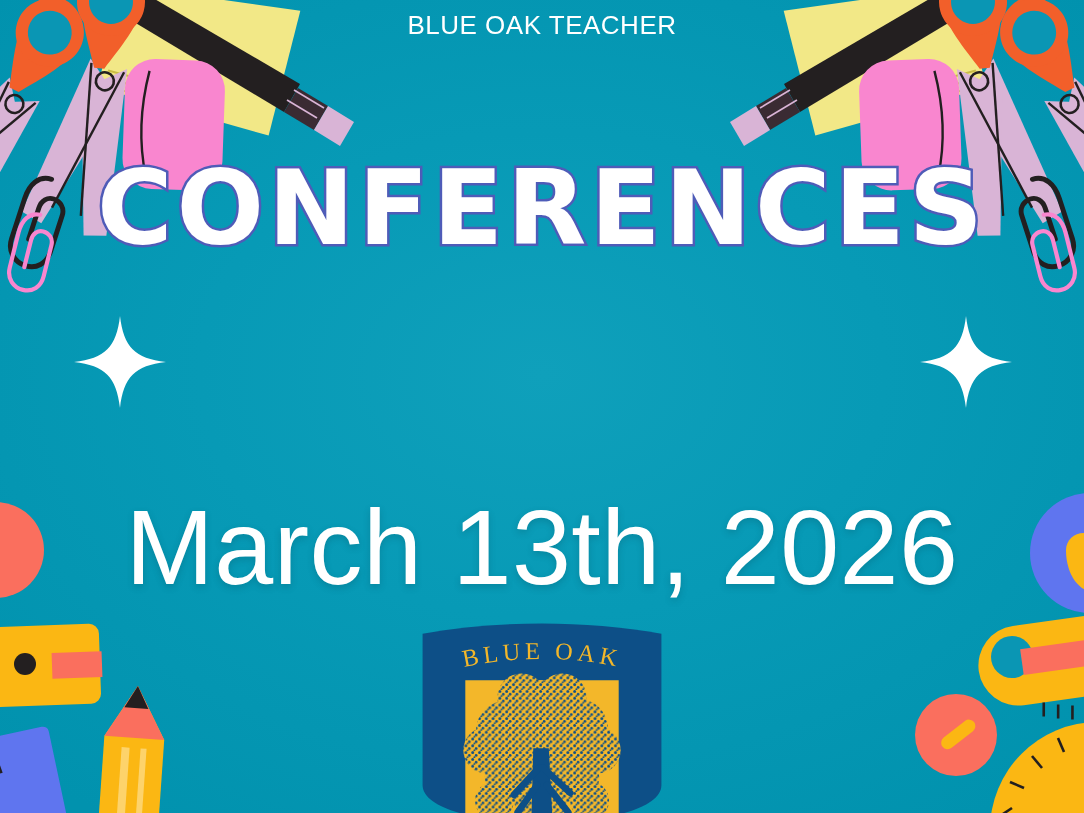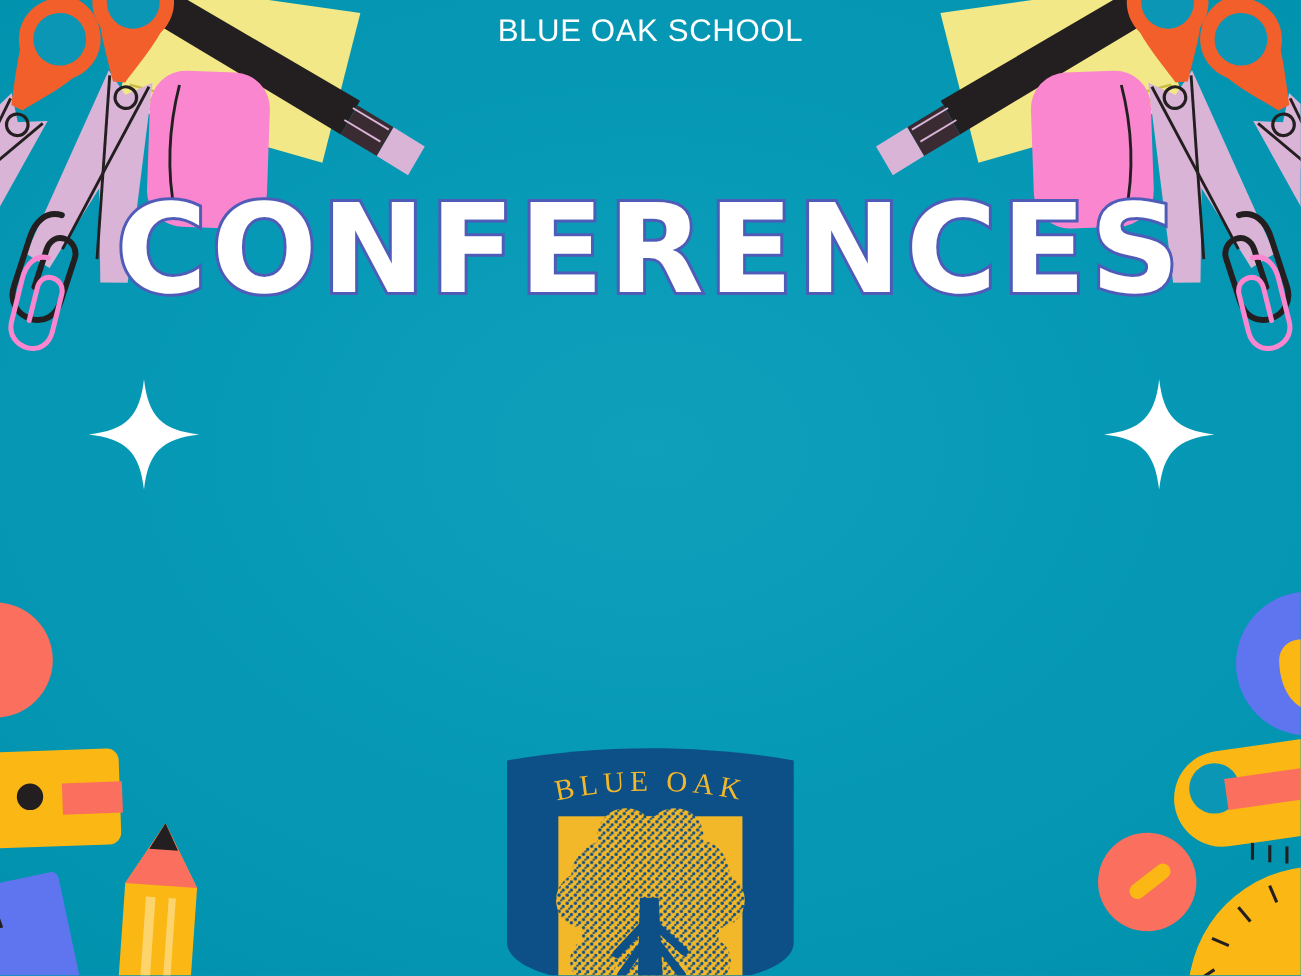--- a/index.html
+++ b/index.html
@@ -220,26 +220,27 @@
     </g>
   </svg>
 
   <svg class="sparkle" style="left:74px; top:316px;" width="92" height="92" viewBox="0 0 100 100" xmlns="http://www.w3.org/2000/svg">
     <path d="M50 0 C 54 34 66 46 100 50 C 66 54 54 66 50 100 C 46 66 34 54 0 50 C 34 46 46 34 50 0 Z" fill="#ffffff"></path>
   </svg>
   <svg class="sparkle" style="left:920px; top:316px;" width="92" height="92" viewBox="0 0 100 100" xmlns="http://www.w3.org/2000/svg">
     <path d="M50 0 C 54 34 66 46 100 50 C 66 54 54 66 50 100 C 46 66 34 54 0 50 C 34 46 46 34 50 0 Z" fill="#ffffff"></path>
   </svg>
 
-  <div class="school-name">BLUE OAK SCHOOL</div>
+  <div class="school-name">BLUE OAK TEACHER</div>
 
   <div class="headline-wrap">
     <span class="headline l2">CONFERENCES</span>
   </div>
 
+  <div class="date-line">March 13th, 2026</div>
 
   <svg class="crest" viewBox="0 0 258 206" xmlns="http://www.w3.org/2000/svg">
     <defs>
       <clipPath id="shieldClip">
         <path d="M6 12 C 86 -2 172 -2 252 12 L252 168 C 252 192 198 206 129 206
                  C 60 206 6 192 6 168 Z"></path>
       </clipPath>
       <pattern id="leafTex" width="7" height="7" patternUnits="userSpaceOnUse">
         <rect width="7" height="7" fill="#f3b72a"></rect>
         <circle cx="1.6" cy="1.6" r="1.5" fill="#0d4f87"></circle>

